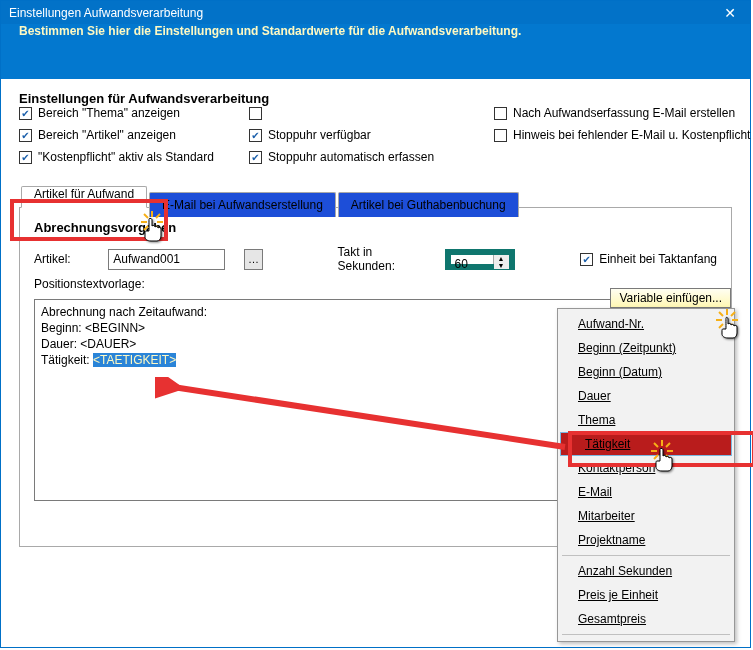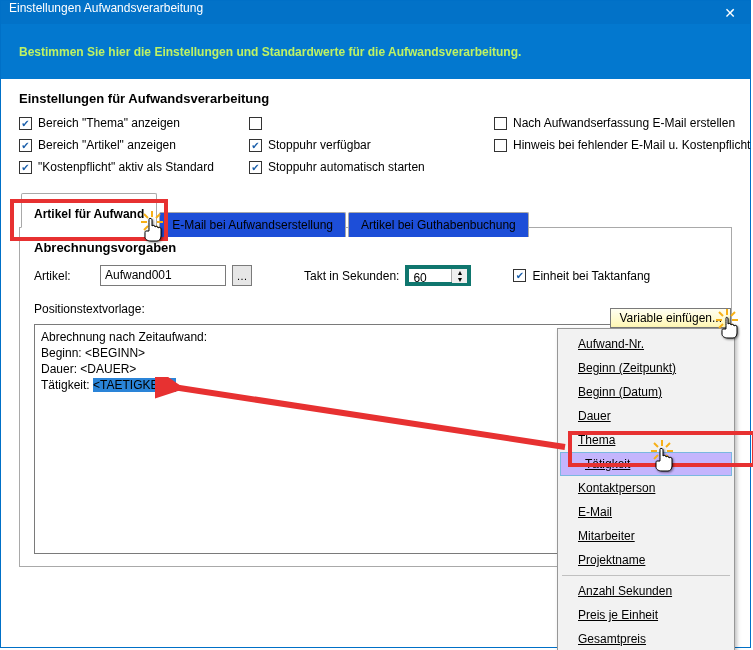--- a/index.html
+++ b/index.html
@@ -19,52 +19,52 @@
     width: 751px;
     height: 648px;
     position: relative;
     background: #fff;
   }
   .titlebar {
     background: #0272c8;
     color: #fff;
     height: 23px;
     display: flex;
+    align-items: center;
     padding: 0 8px;
     font-size: 12px;
     position: relative;
   }
   .titlebar .close {
     position: absolute;
     right: 0;
     top: 0;
     width: 40px;
     height: 23px;
     display: flex;
     align-items: center;
     justify-content: center;
     color: #fff;
     font-size: 14px;
   }
   .subheader-bg {
     background: #0378cf;
     height: 55px;
     display:flex;
-    align-items:center;
+    align-items:flex-start;
     padding:0 18px;
-    color:#bef264;
+    color:#fef9c3;
     font-weight:bold;
   }
   .content {
     padding: 12px 18px 8px 18px;
   }
   .section-title {
     font-weight: bold;
     font-size: 13px;
-    margin-bottom: 10px;
   }
   .checks {
     display: grid;
     grid-template-columns: 230px 245px auto;
     row-gap: 8px;
     column-gap: 0;
     margin-bottom: 18px;
   }
   label.cb {
     display: flex;
@@ -98,65 +98,65 @@
     padding: 5px 12px;
     background: #1d4ed8;
     font-size: 12px;
     margin-right: 2px;
     border-radius: 2px 2px 0 0;
     position: relative;
     top: 10px;
   }
   .tab.active {
     background: #fff;
-    font-weight: bold;
+    font-weight: normal;
     z-index: 3;
     border-bottom: 1px solid #fff;
     top: 1px;
-    padding-top:13px;
+    padding-top:0;
     padding-bottom:6px;
   }
   .tabpanel {
     border: 1px solid #a9a9a9;
     padding: 12px 14px;
     position: relative;
     z-index: 1;
     height: 340px;
     background:#fff;
   }
   .group-title {
     font-weight: bold;
     font-size: 13px;
     margin-bottom: 10px;
   }
   .row {
     display: flex;
     align-items: center;
-    gap: 6px;
-    margin-bottom: 16px;
+    gap: 19px;
+    margin-bottom: 4px;
   }
   .lbl { font-size:12px; }
   .textinput {
     border: 1px solid #7a7a7a;
     height: 21px;
     padding: 2px 4px;
     font-size: 12px;
     background:#fff;
   }
   .artikel-input { width: 126px; }
   .browse-btn {
     width: 20px; height: 21px;
     border: 1px solid #7a7a7a;
     background: #e6e6e6;
     display:inline-flex;align-items:center;justify-content:center;
     font-size:11px;
   }
   .spin {
     display:inline-flex;
-    border:4px solid #0f766e;
+    border:6px solid #0f766e;
     height:21px;
   }
   .spin .val {
     width: 42px;
     padding: 2px 4px;
     font-size:12px;
     border:none;
     outline:none;
   }
   .spin .arrows {
@@ -168,31 +168,31 @@
   .spin .arrows div {
     flex:1;
     font-size:7px;
     display:flex;align-items:center;justify-content:center;
     background:#eee;
   }
   .textarea-label { font-size:12px; display:block; }
   .pos-textarea {
     border: 1px solid #7a7a7a;
     width: 100%;
-    height: 230px;
+    height: 202px;
     padding: 4px 6px;
     font-size: 12px;
     line-height: 16px;
     position: relative;
     background:#fff;
   }
   .pos-textarea .line { white-space: pre; }
   .sel {
     background: #2a84d8;
-    color: #000000;
+    color: #fef9c3;
   }
   .var-btn {
     position:absolute;
     right:13px;
     top:302px;
     border:1px solid #7a7a7a;
     background: linear-gradient(#fffef2,#fff7b4);
     padding:2px 8px;
     font-size:12px;
     height:20px;
@@ -214,21 +214,21 @@
     padding: 5px 18px;
     font-size:12px;
     white-space:nowrap;
     text-decoration:underline;
   }
   .dropdown .sep {
     border-top:1px solid #c0c0c0;
     margin: 3px 2px;
   }
   .dropdown .item.hover {
-    background:#c4b5fd;
+    background:#b91c1c;
     border:1px solid #7ab8e0;
     padding:4px 24px;
   }
   
   .hl {
     position:absolute;
     border:4px solid #e73131;
     pointer-events:none;
     z-index:30;
   }
@@ -298,21 +298,21 @@
           <span class="cbx"></span>
           <span>Hinweis bei fehlender E-Mail u. Kostenpflicht</span>
         </label>
 
       <label class="cb">
           <span class="cbx checked"></span>
           <span>"Kostenpflicht" aktiv als Standard</span>
         </label>
       <label class="cb">
           <span class="cbx checked"></span>
-          <span>Stoppuhr automatisch starten</span>
+          <span>Stoppuhr automatisch erfassen</span>
         </label>
       <span></span>
     </div>
 
     <div class="tabs">
       <div class="tab active">Artikel für Aufwand</div>
       <div class="tab">E-Mail bei Aufwandserstellung</div>
       <div class="tab">Artikel bei Guthabenbuchung</div>
     </div>
 

